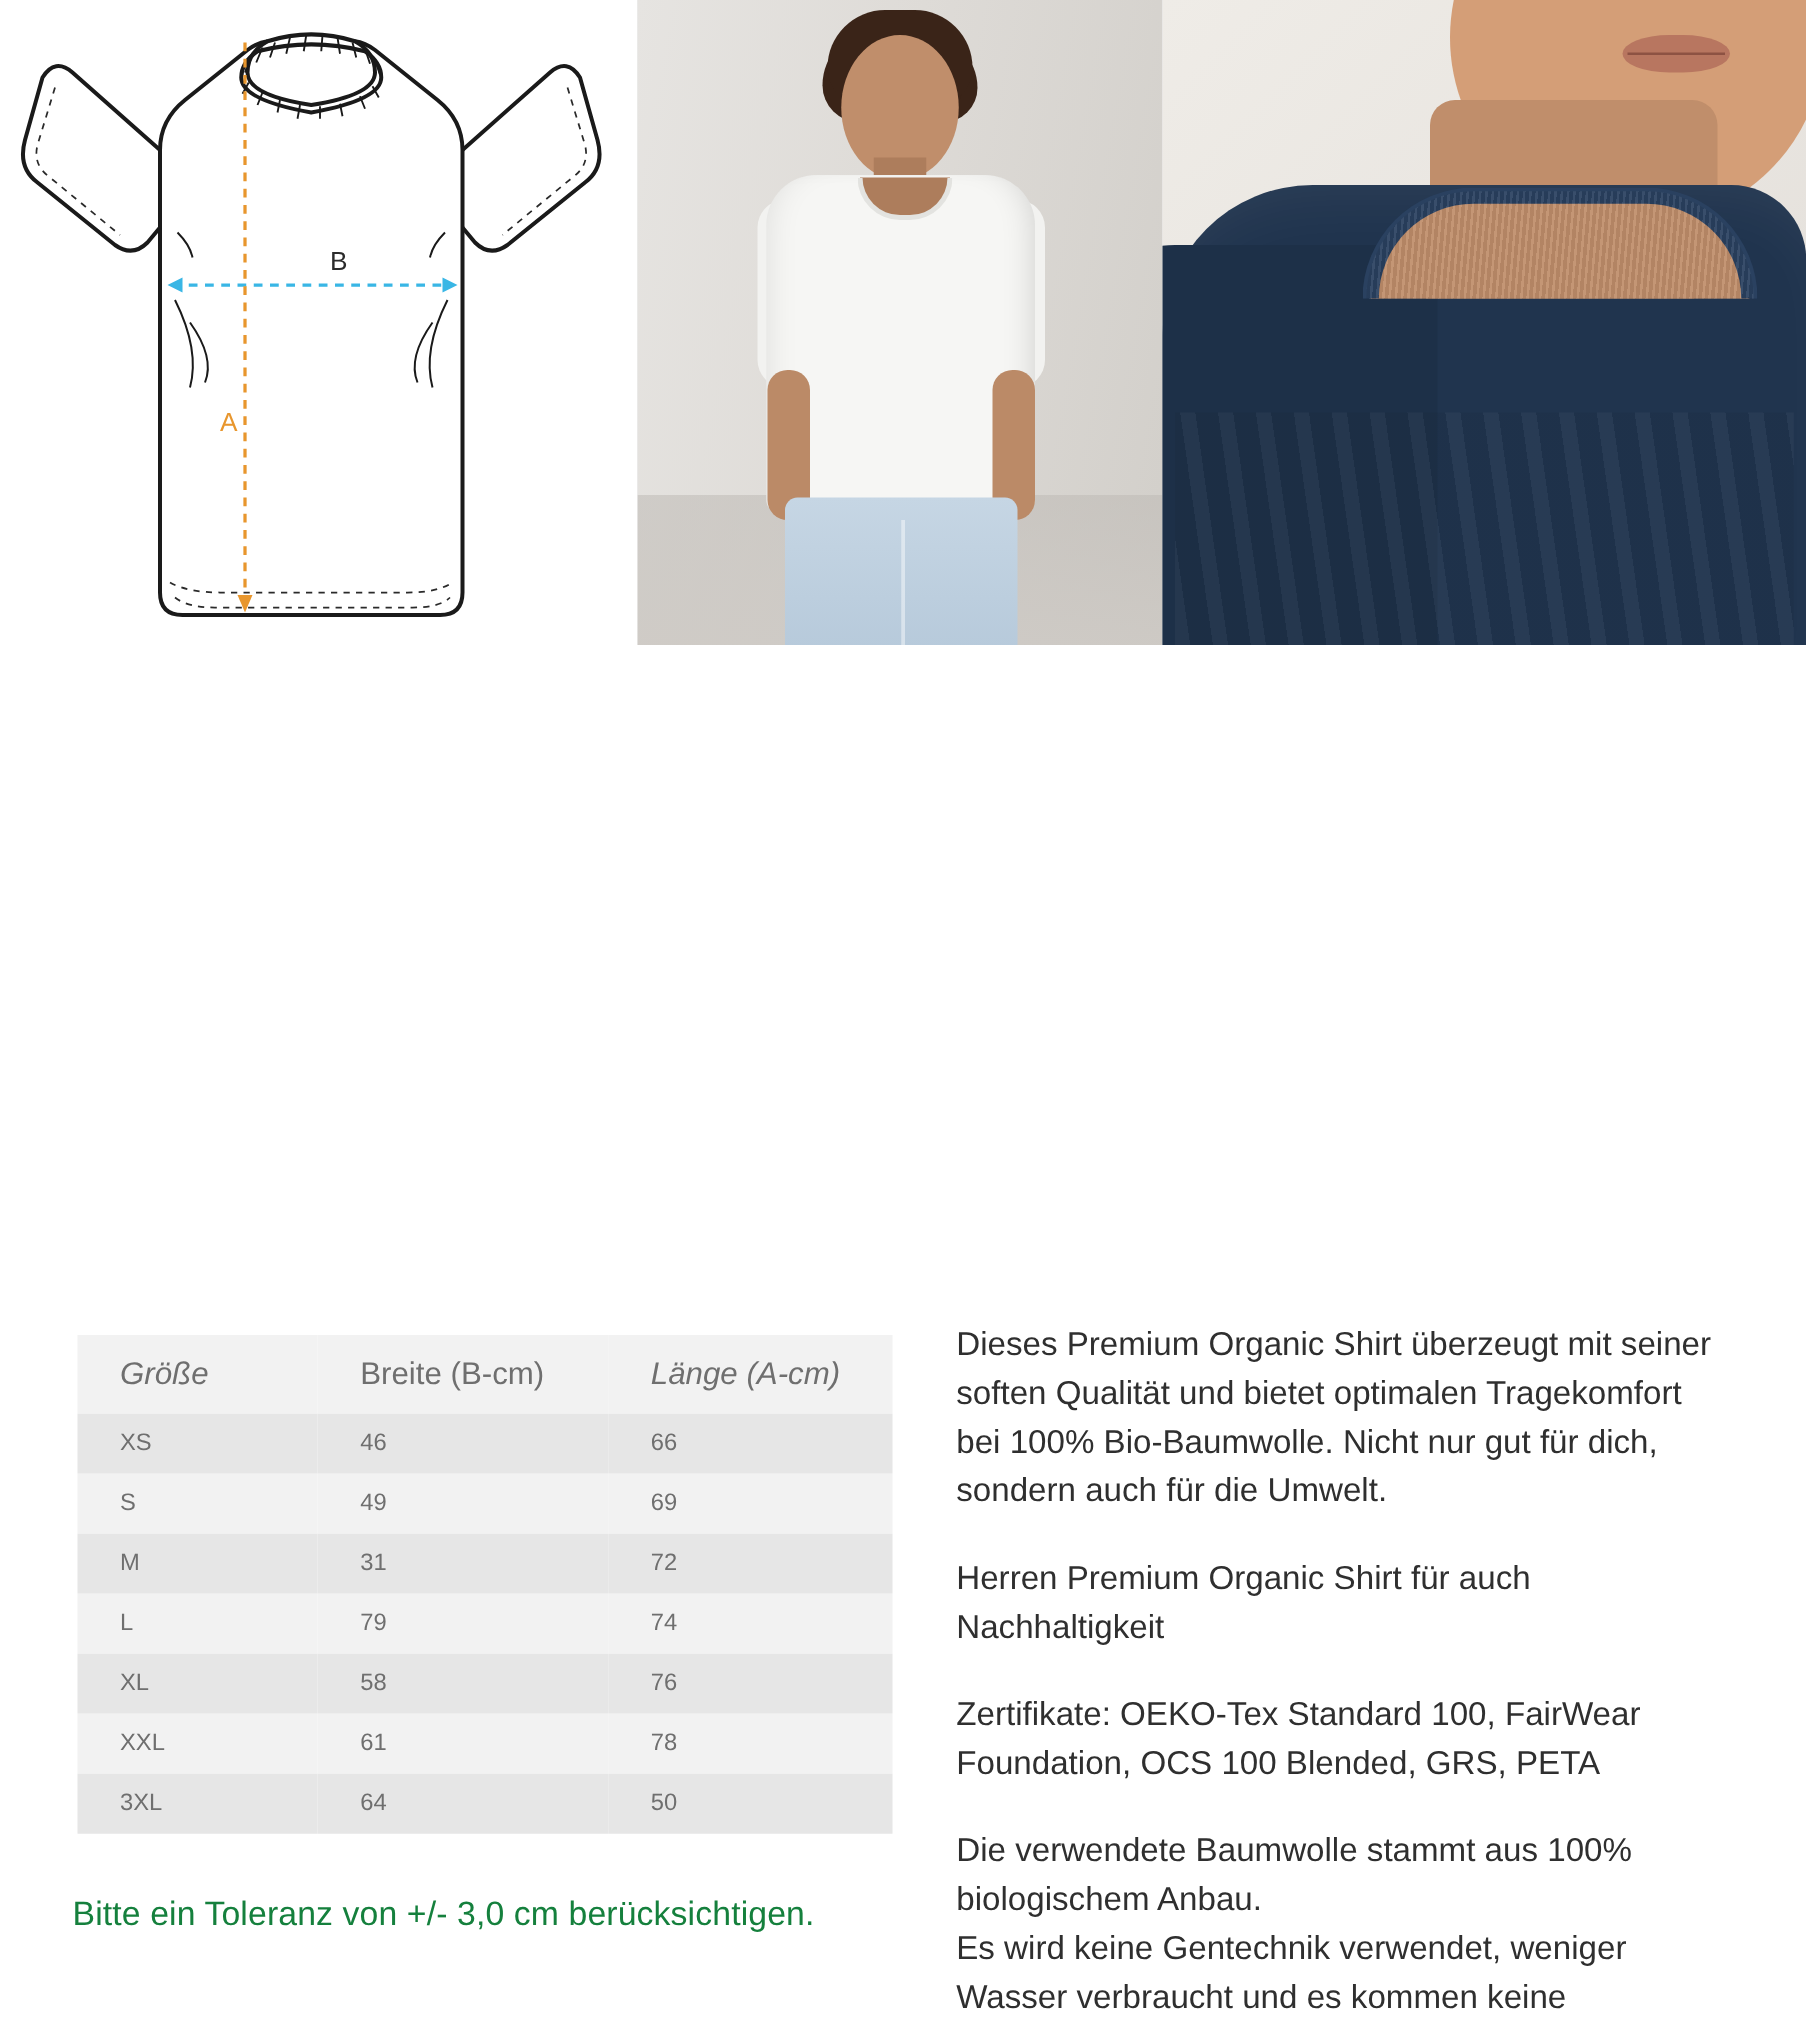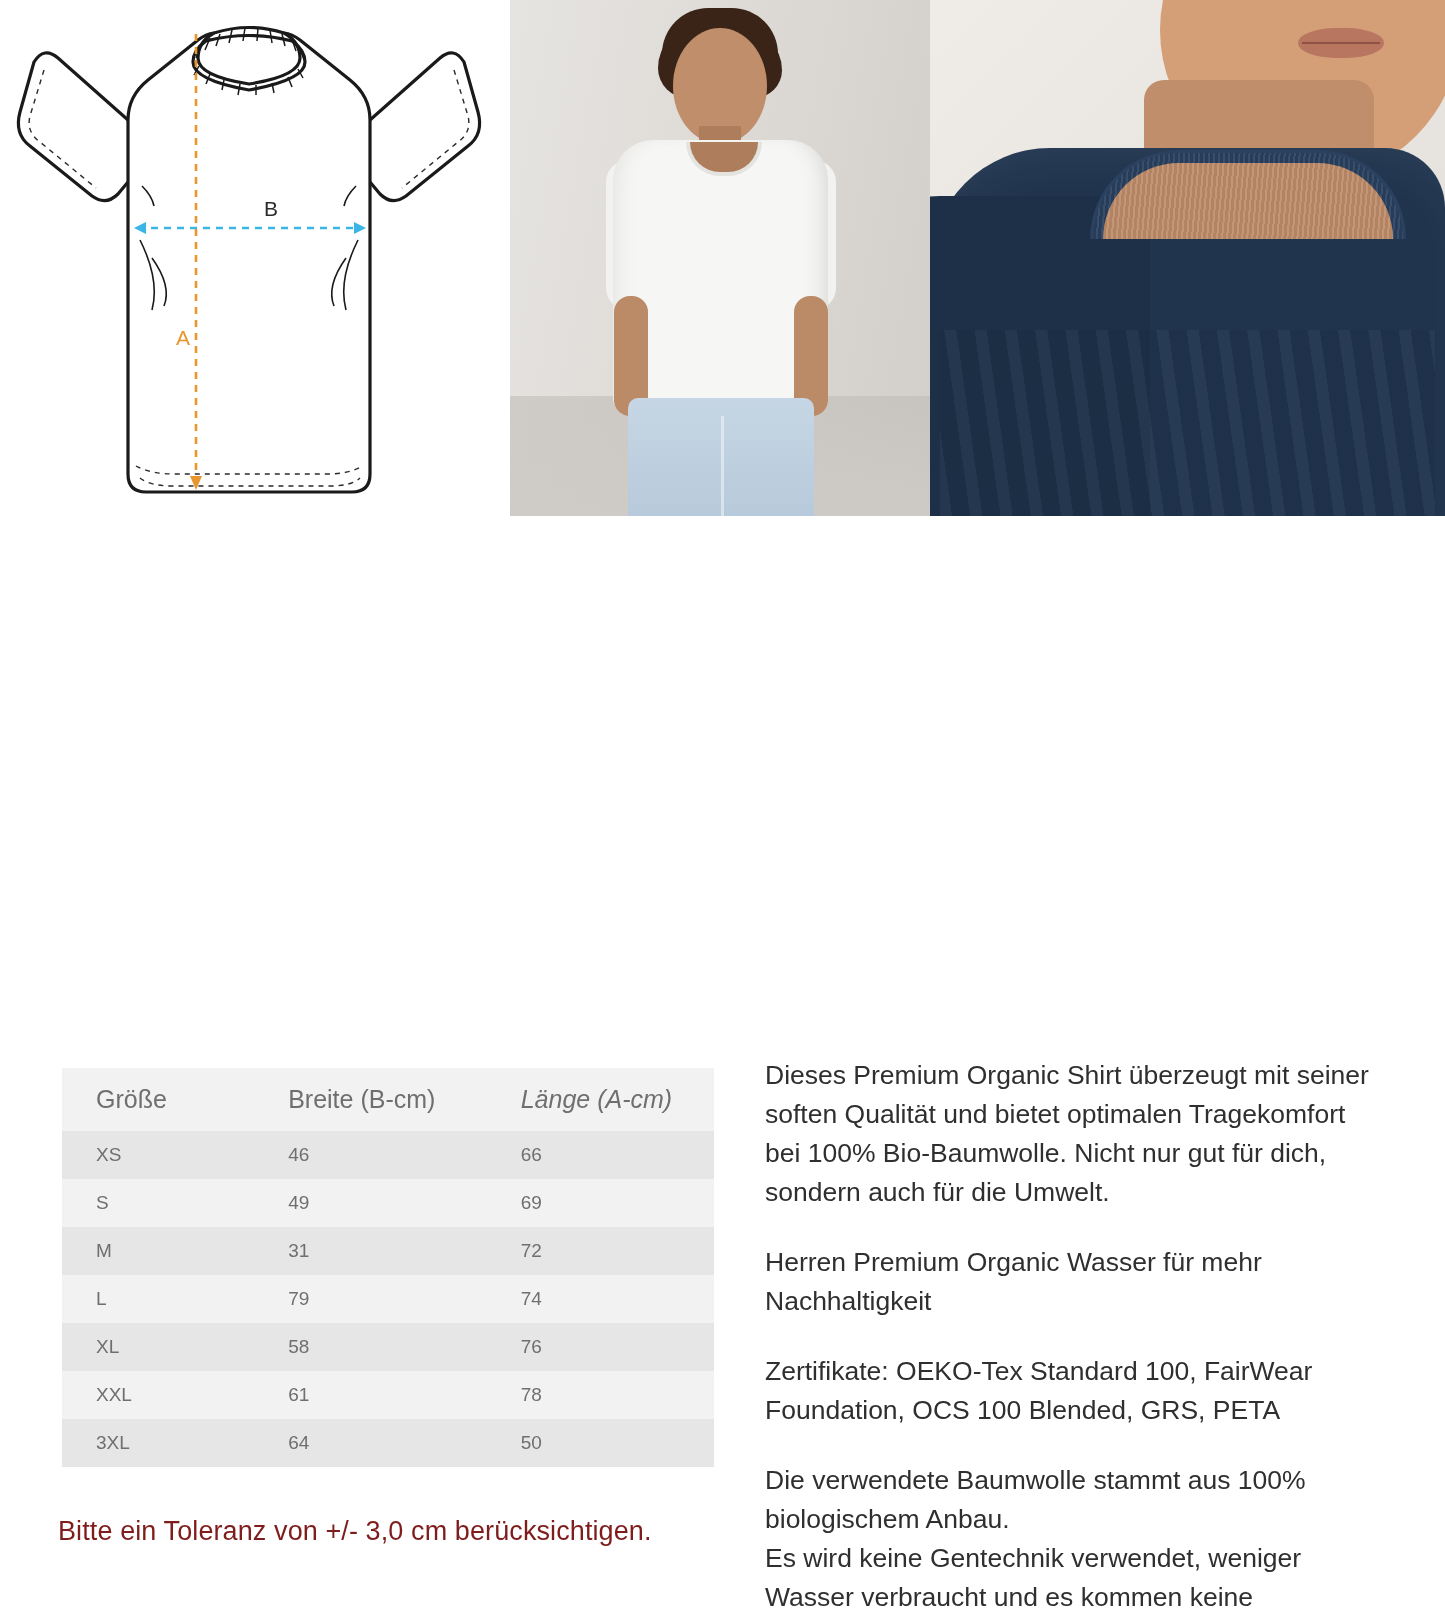--- a/index.html
+++ b/index.html
@@ -195,30 +195,30 @@
     color: #6f6f6f;
     font-size: 25px;
   }
   table.size-table td {
     padding: 13px 0 13px 34px;
     font-size: 19px;
     color: #6f6f6f;
   }
   table.size-table tr.odd td { background: #e6e6e6; }
   table.size-table tr.even td { background: #f2f2f2; }
-  .col-size { width: 184px; }
+  .col-size { width: 184px; font-style: italic; }
   .col-b { width: 238px; }
   .col-a { width: 230px; font-style: italic; }
 
   .tolerance {
     position: absolute;
     left: 58px;
     top: 1000px;
     font-size: 27px;
-    color: #7f1d1d;
+    color: #15803d;
     letter-spacing: 0.1px;
   }
 
   
   .right-col {
     position: absolute;
     left: 765px;
     top: 540px;
     width: 612px;
     font-size: 26.5px;
@@ -362,19 +362,19 @@
           <td>50</td>
         </tr>
       </tbody>
     </table>
   </div>
 
   <div class="tolerance">Bitte ein Toleranz von +/- 3,0 cm berücksichtigen.</div>
 
   <div class="right-col">
     <p>Dieses Premium Organic Shirt überzeugt mit seiner soften Qualität und bietet optimalen Tragekomfort bei 100% Bio-Baumwolle. Nicht nur gut für dich, sondern auch für die Umwelt.</p>
-    <p>Herren Premium Organic Wasser für mehr Nachhaltigkeit</p>
+    <p>Herren Premium Organic Shirt für auch Nachhaltigkeit</p>
     <p>Zertifikate: OEKO-Tex Standard 100, FairWear Foundation, OCS 100 Blended, GRS, PETA</p>
     <p style="margin-bottom:0">Die verwendete Baumwolle stammt aus 100% biologischem Anbau.</p>
     <p>Es wird keine Gentechnik verwendet, weniger Wasser verbraucht und es kommen keine Chemikalien wie Düngemittel oder Pestizide zum Einsatz.</p>
 
   </div>
 </div>
 
 </body></html>

